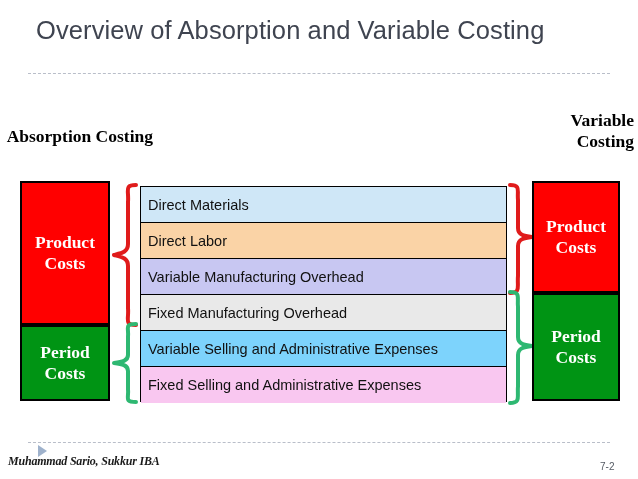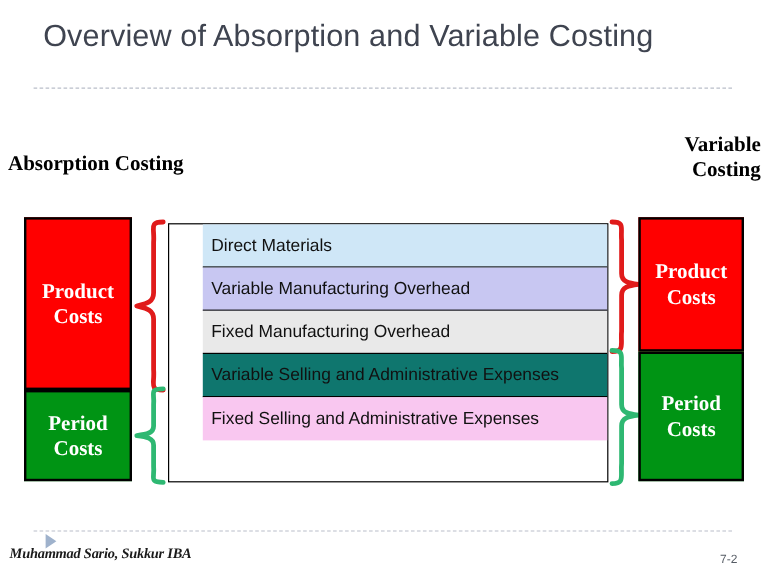--- a/index.html
+++ b/index.html
@@ -75,21 +75,20 @@
 
   
   #cost-table {
     position: absolute;
     left: 140px;
     top: 186px;
     width: 367px;
     height: 216px;
     border: 1.5px solid #000000;
     box-sizing: border-box;
-    padding-left: 28px;
   }
   .cost-row {
     height: 36px;
     box-sizing: border-box;
     border-bottom: 1.5px solid #000000;
     display: flex;
     align-items: center;
     padding-left: 7px;
     font-family: "Liberation Sans", sans-serif;
     font-size: 14.5px;
@@ -170,27 +169,30 @@
 <div class="brace" id="brace-left-green">
   <svg width="30" height="84" viewBox="0 0 30 84">
     <path d="M26 3 C14 3 19 7 18 16 L18 34 C18 40 12 41 4 42 C12 43 18 44 18 50 L18 68 C19 77 14 81 26 81" fill="none" stroke="#2eb872" stroke-width="4" stroke-linecap="round" stroke-linejoin="round"></path>
   </svg>
 </div>
 
 <div id="cost-table">
   <div class="cost-row" style="background:#cfe7f7">
     <span>Direct Materials</span>
   </div>
+  <div class="cost-row" style="background:#fad3a6">
+    <span>Direct Labor</span>
+  </div>
   <div class="cost-row" style="background:#c8c7f2">
     <span>Variable Manufacturing Overhead</span>
   </div>
   <div class="cost-row" style="background:#e9e9e9">
     <span>Fixed Manufacturing Overhead</span>
   </div>
-  <div class="cost-row" style="background:#0f766e">
+  <div class="cost-row" style="background:#7dd3fc">
     <span>Variable Selling and Administrative Expenses</span>
   </div>
   <div class="cost-row" style="background:#f9c7f0">
     <span>Fixed Selling and Administrative Expenses</span>
   </div>
 </div>
 
 <div class="brace" id="brace-right-red">
   <svg width="28" height="114" viewBox="0 0 28 114">
     <path d="M3 3 C14 3 10 8 11 18 L11 46 C11 53 17 54 25 55 C17 56 11 57 11 64 L11 94 C10 105 14 111 3 111" fill="none" stroke="#e01b1b" stroke-width="4" stroke-linecap="round" stroke-linejoin="round"></path>

